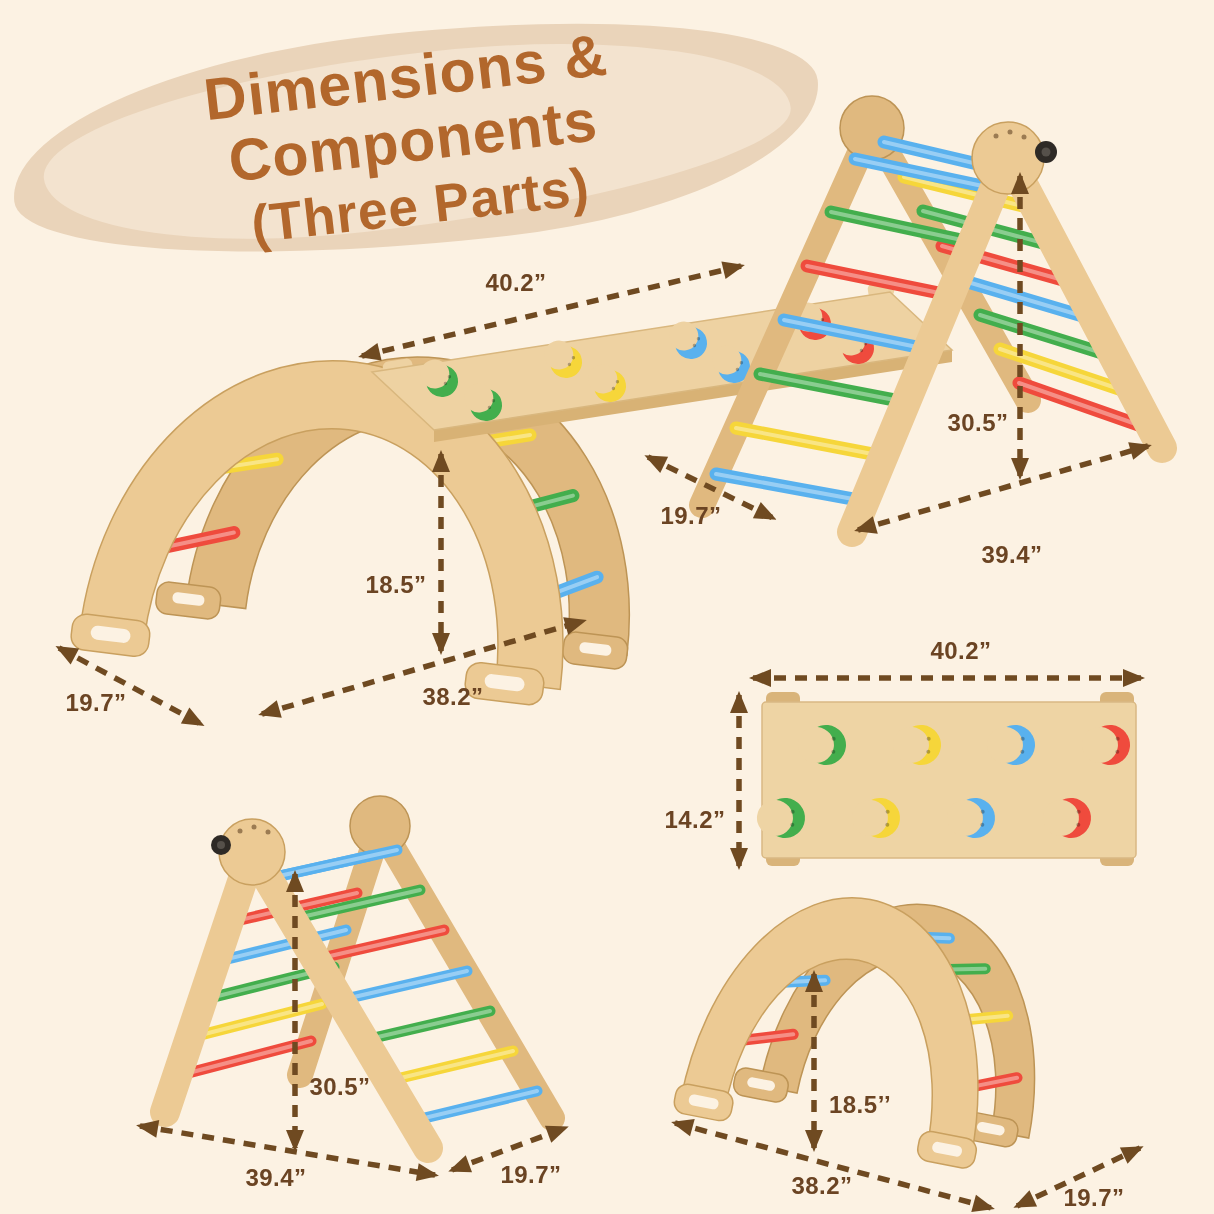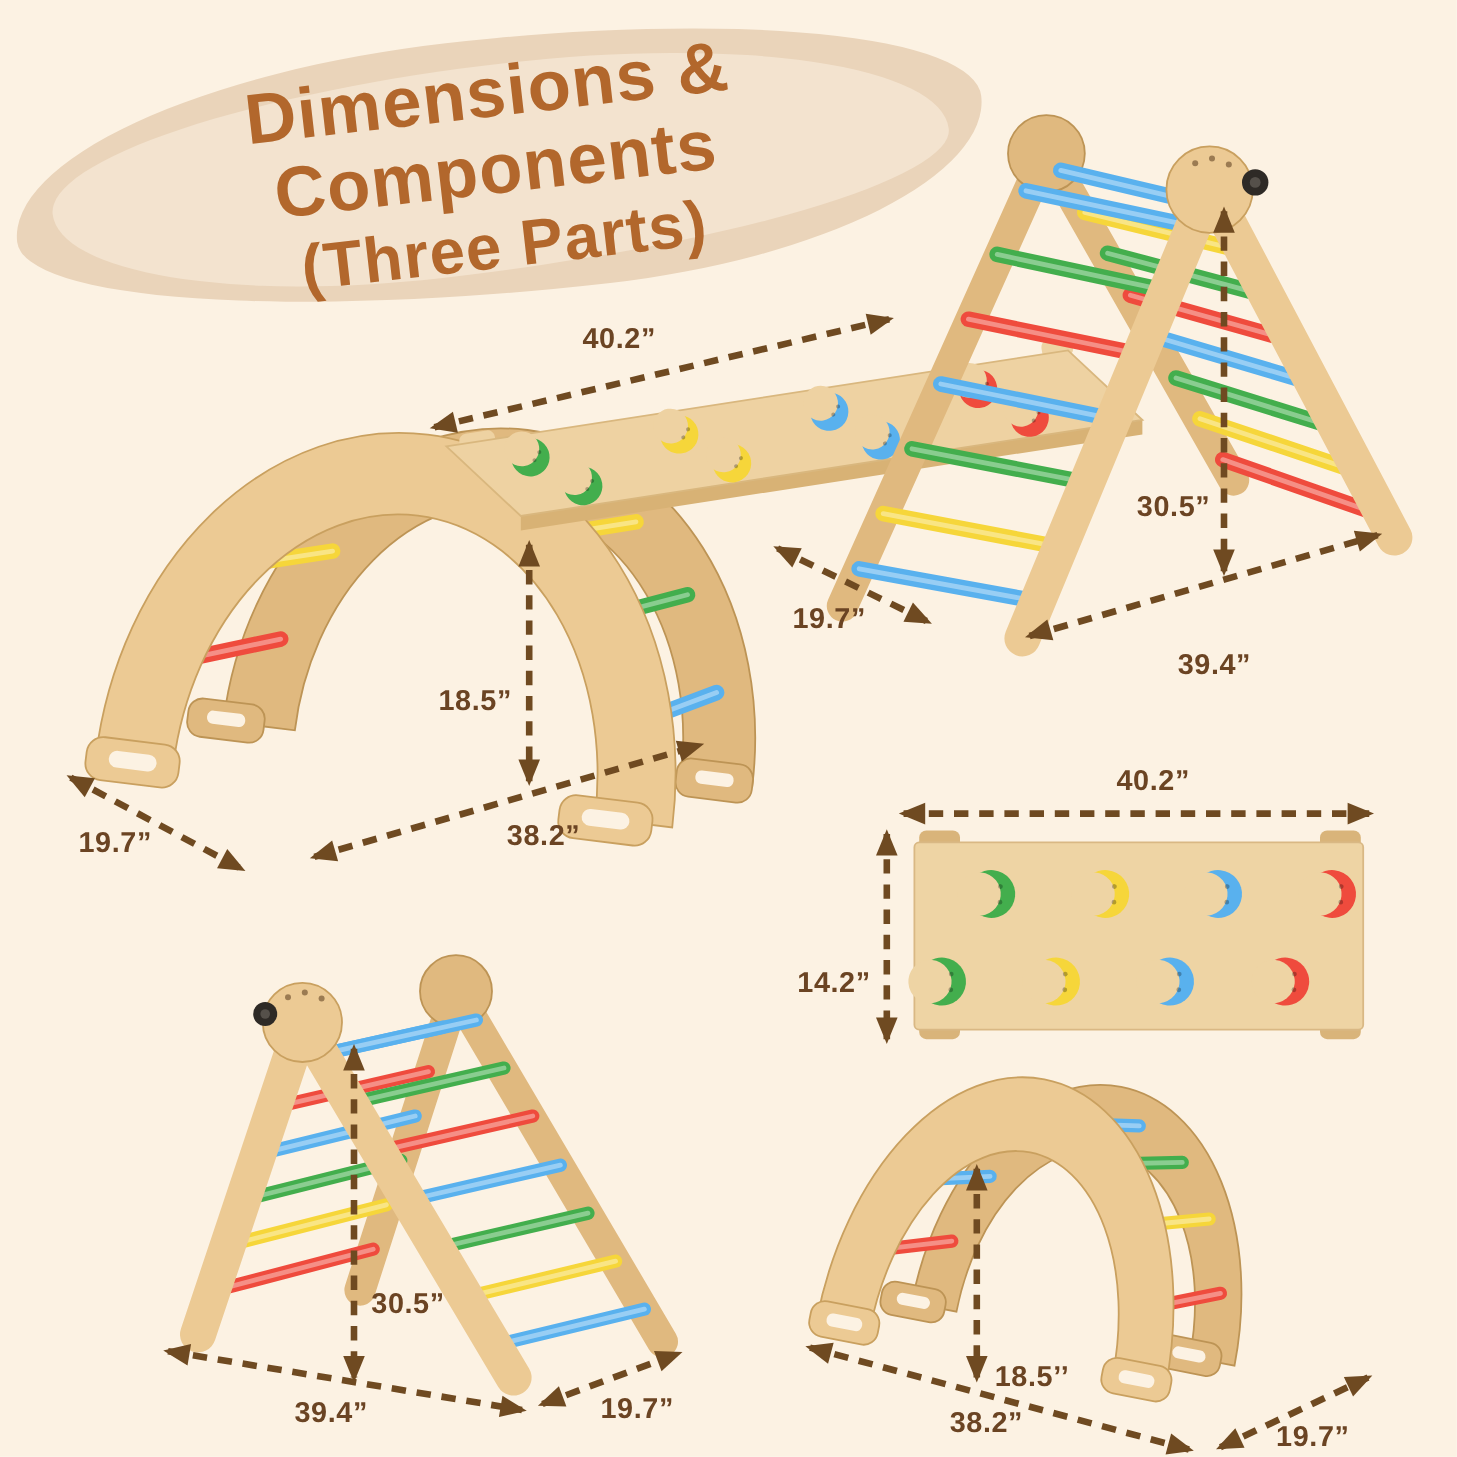--- a/index.html
+++ b/index.html
@@ -371,17 +371,17 @@
   <div class="dim" style="left:453px;top:697px;">38.2”</div>
   <div class="dim" style="left:96px;top:703px;">19.7”</div>
 
   <div class="dim" style="left:340px;top:1087px;">30.5”</div>
   <div class="dim" style="left:276px;top:1178px;">39.4”</div>
   <div class="dim" style="left:531px;top:1175px;">19.7”</div>
 
   <div class="dim" style="left:961px;top:651px;">40.2”</div>
   <div class="dim" style="left:695px;top:820px;">14.2”</div>
 
-  <div class="dim" style="left:860px;top:1148px;">18.5’’</div>
+  <div class="dim" style="left:860px;top:1105px;">18.5’’</div>
   <div class="dim" style="left:822px;top:1186px;">38.2”</div>
   <div class="dim" style="left:1094px;top:1198px;">19.7”</div>
 
 </div>
 
 </body></html>

